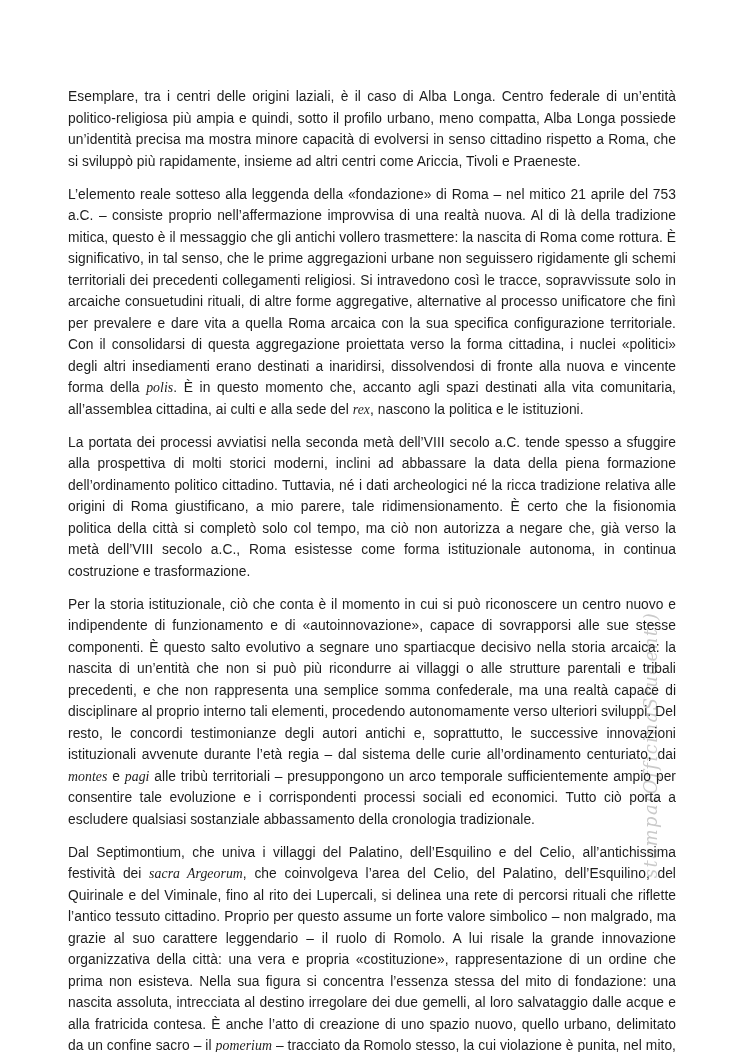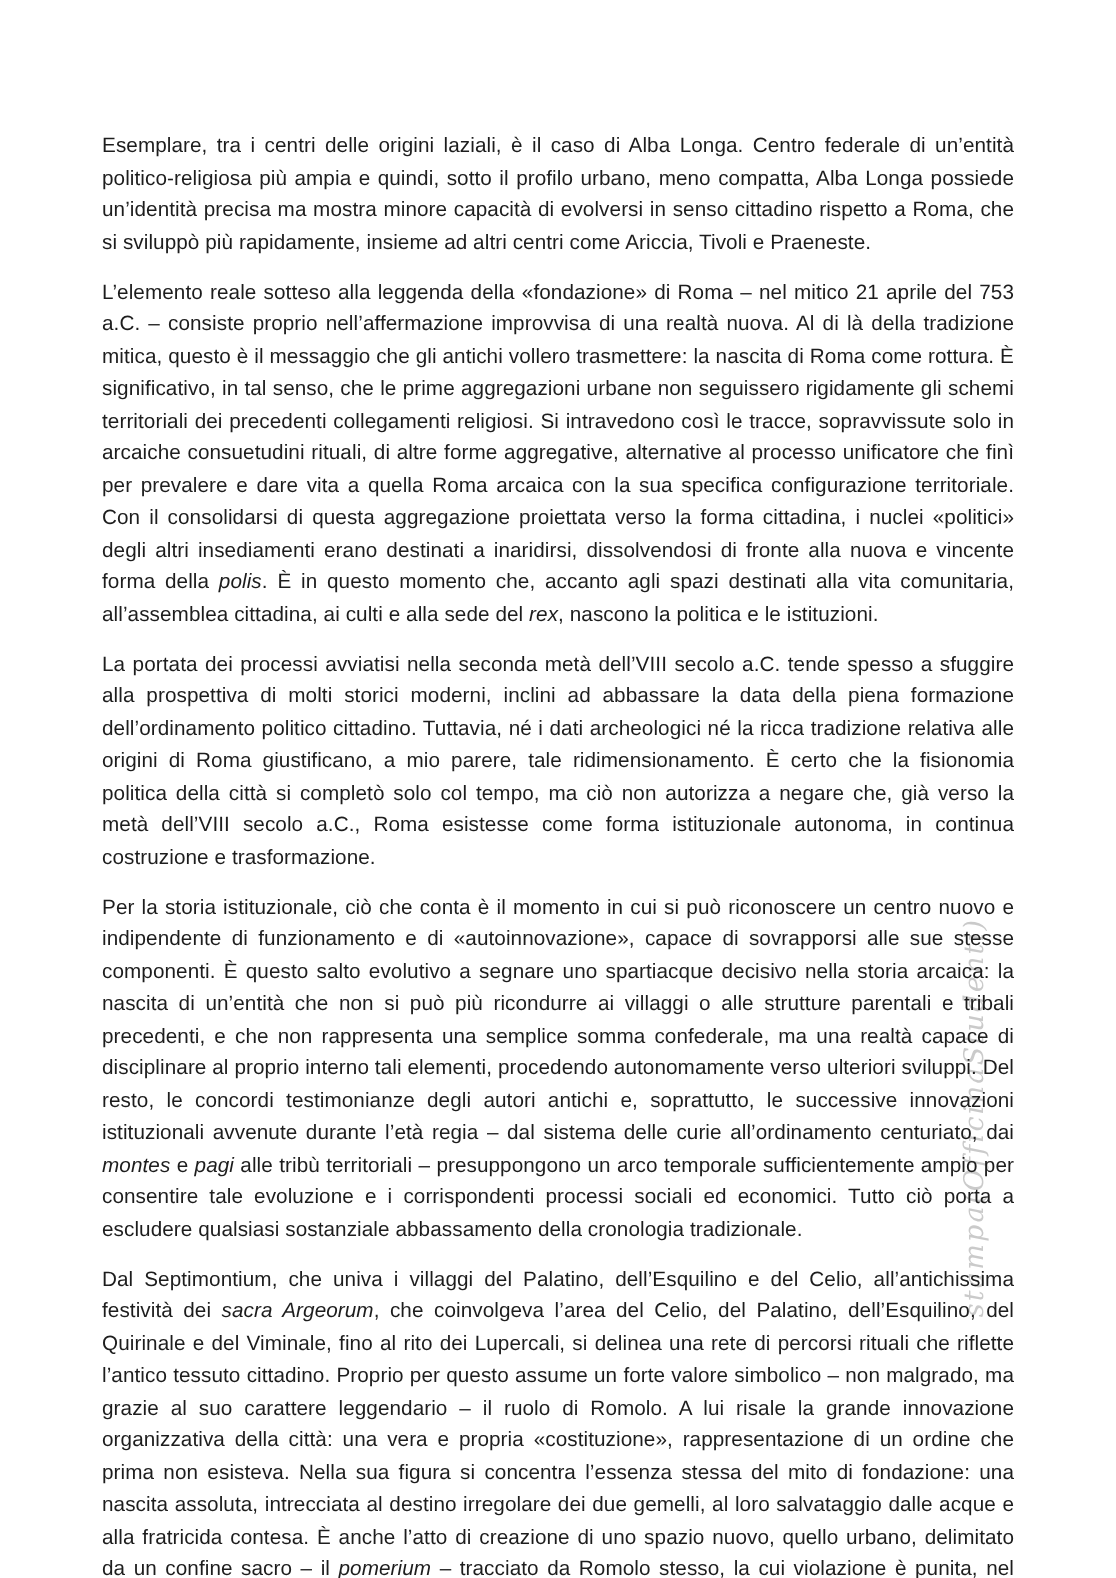--- a/index.html
+++ b/index.html
@@ -29,20 +29,21 @@
     line-height: 21.5px;
     letter-spacing: 0.05px;
   }
   .content p {
     margin: 0 0 11.5px 0;
     text-align: justify;
     hyphens: none;
   }
   .content p em {
     font-style: italic;
+    font-family: Liberation Serif, serif;
   }
   .watermark {
     position: absolute;
     left: 650px;
     top: 745px;
     transform: translate(-50%, -50%) rotate(-90deg);
     transform-origin: center center;
     white-space: nowrap;
     font-family: "DejaVu Serif", serif;
     font-style: italic;

